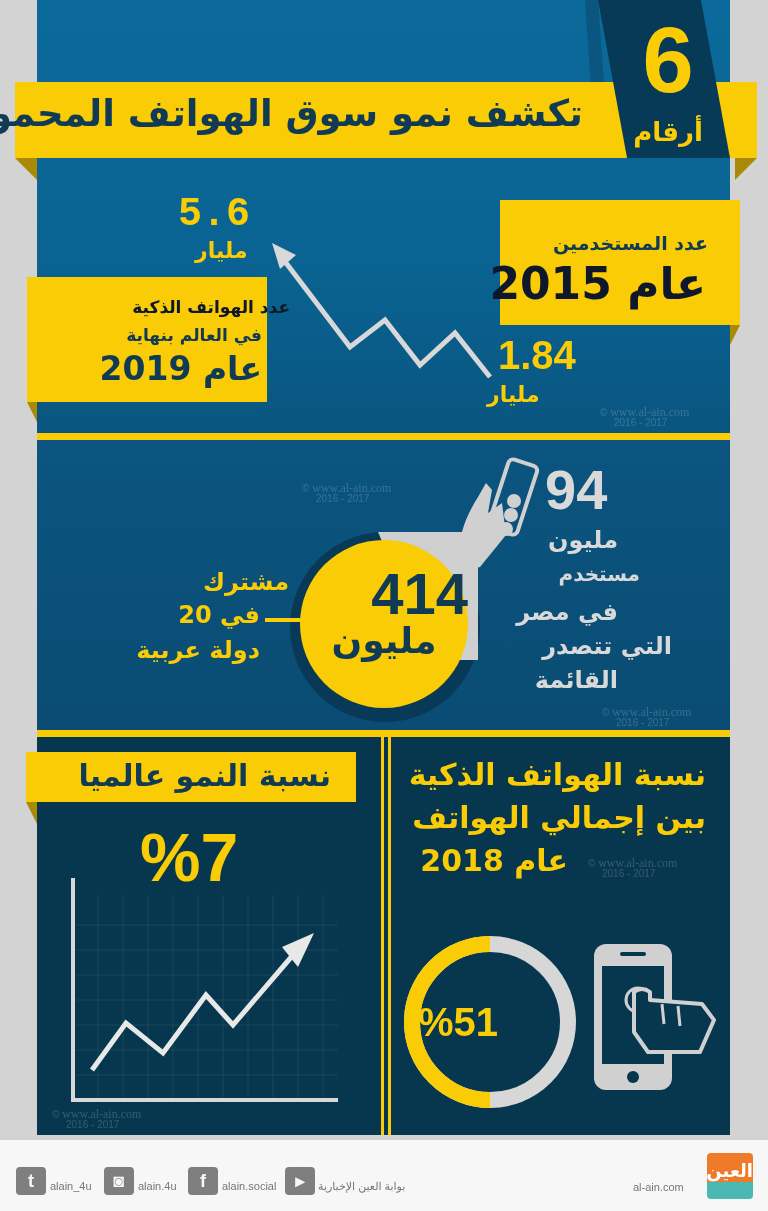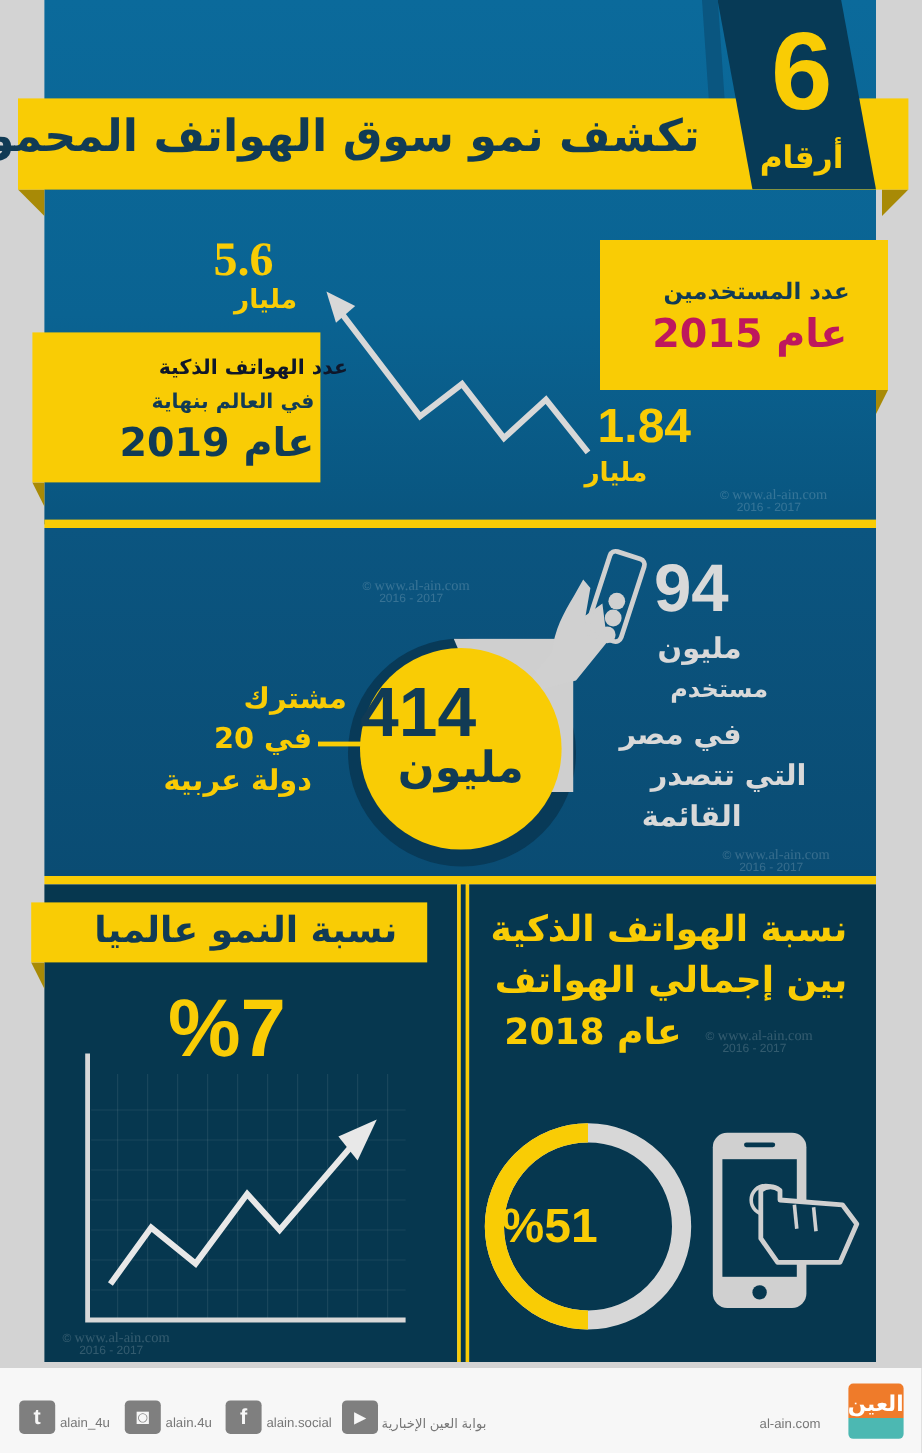--- a/index.html
+++ b/index.html
@@ -24,47 +24,47 @@
                 clip-path: polygon(0 0, 55% 0, 100% 100%, 45% 100%); }
   #badge-num { left: 628px; top: 14px; width: 80px; text-align: center; font-size: 92px; line-height: 1;
                font-weight: bold; color: #f9cc05; font-family: "Liberation Sans", sans-serif; }
   #badge-label { left: 628px; top: 117px; width: 80px; text-align: center; font-size: 26px; color: #f9cc05; }
 
   
   #box-users { left: 500px; top: 200px; width: 240px; height: 125px; background: #f9cc05; }
   #box-users-shadow { left: 730px; top: 325px; width: 0; height: 0;
                       border-top: 20px solid #a88a06; border-right: 10px solid transparent; }
   #users-l1 { right: 60px; top: 232px; font-size: 19px; color: #113b55; }
-  #users-l2 { right: 62px; top: 258px; font-size: 33px; color: #be185d; }
+  #users-l2 { right: 62px; top: 258px; font-size: 44px; color: #0f172a; }
 
   #box-smart { left: 27px; top: 277px; width: 240px; height: 125px; background: #f9cc05; }
   #box-smart-fold { left: 27px; top: 402px; width: 0; height: 0;
                     border-top: 20px solid #a88a06; border-left: 10px solid transparent; }
   #smart-l1 { right: 478px; top: 297px; font-size: 17px; color: #0f172a; }
   #smart-l2 { right: 506px; top: 325px; font-size: 17px; color: #113b55; }
   #smart-l3 { right: 506px; top: 349px; font-size: 33px; color: #113b55; }
 
-  #val-56 { left: 178px; top: 192px; font-size: 40px; color: #f9cc05; font-weight: bold; font-family: Liberation Serif, serif; }
+  #val-56 { left: 178px; top: 192px; font-size: 40px; color: #f9cc05; font-weight: bold; font-family: Liberation Mono, monospace; }
   #val-56-u { left: 195px; top: 238px; font-size: 22px; color: #f9cc05; }
   #val-216 { left: 498px; top: 333px; font-size: 40px; color: #f9cc05; font-weight: bold; font-family: "Liberation Sans", sans-serif; }
   #val-216-u { left: 487px; top: 382px; font-size: 22px; color: #f9cc05; }
 
   .wm { font-family: "Liberation Sans", sans-serif; color: rgba(255,255,255,0.18); font-size: 10px; line-height: 1; }
   .wm b { font-size: 12px; font-weight: normal; font-family: Liberation Serif, serif; }
 
   #div1 { left: 37px; top: 433px; width: 693px; height: 7px; background: #f9cc05; }
 
   
   #mid { left: 37px; top: 440px; width: 693px; height: 290px;
          background: linear-gradient(180deg, #0b5580 0%, #0a4c73 100%); }
   #circle-shadow { left: 290px; top: 532px; width: 190px; height: 190px; border-radius: 50%; background: #083a58; }
   #circle-grey { left: 378px; top: 532px; width: 100px; height: 160px; background: #cfcfcf;
                  clip-path: polygon(0 0, 100% 0, 100% 80%, 55% 80%, 0 0); }
   #circle { left: 300px; top: 540px; width: 168px; height: 168px; border-radius: 50%; background: #f9cc05; }
-  #circle-num { left: 300px; top: 560px; width: 168px; text-align: left; font-size: 58px; color: #113b55; font-weight: bold; font-family: "Liberation Sans", sans-serif; }
+  #circle-num { left: 300px; top: 560px; width: 168px; text-align: right; font-size: 58px; color: #113b55; font-weight: bold; font-family: "Liberation Sans", sans-serif; }
   #circle-unit { left: 300px; top: 620px; width: 168px; text-align: center; font-size: 36px; color: #113b55; }
   #connector { left: 265px; top: 618px; width: 40px; height: 4px; background: #f9cc05; }
   #arab-l1 { right: 479px; top: 568px; font-size: 24px; color: #f9cc05; }
   #arab-l2 { right: 508px; top: 601px; font-size: 24px; color: #f9cc05; }
   #arab-l3 { right: 508px; top: 636px; font-size: 24px; color: #f9cc05; }
 
   #egy-num { left: 545px; top: 457px; font-size: 56px; color: #d9d9d9; font-weight: bold; font-family: "Liberation Sans", sans-serif; }
   #egy-l1 { right: 150px; top: 526px; font-size: 24px; color: #d9d9d9; }
   #egy-l2 { right: 128px; top: 562px; font-size: 20px; color: #d9d9d9; }
   #egy-l3 { right: 150px; top: 598px; font-size: 24px; color: #d9d9d9; }

